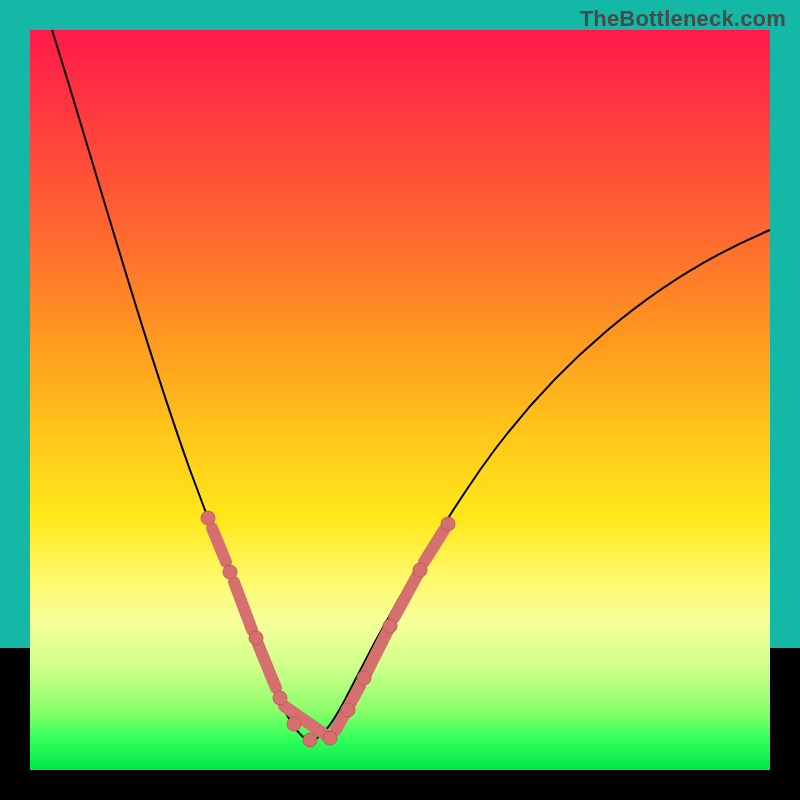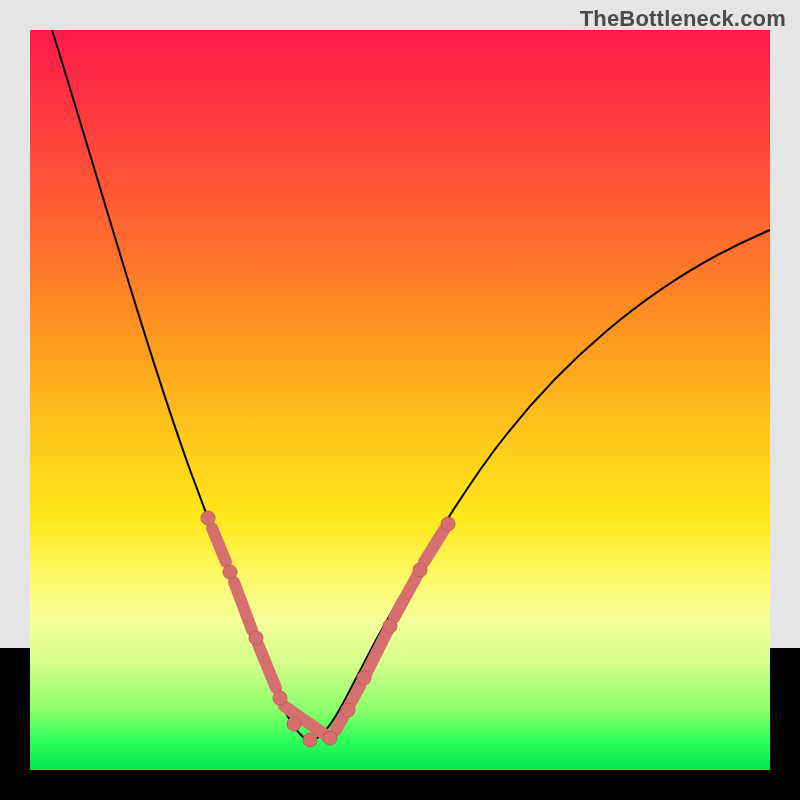--- a/index.html
+++ b/index.html
@@ -8,21 +8,21 @@
     width: 800px;
     height: 800px;
     overflow: hidden;
     background: #000;
     font-family: Arial, Helvetica, sans-serif;
   }
   .stage {
     position: relative;
     width: 800px;
     height: 648px;
-    background: #e5e5e5;
+    background: #14b8a6;
   }
   .plot-area {
     position: absolute;
     left: 30px;
     top: 30px;
     width: 740px;
     height: 740px;
     background: linear-gradient(to bottom,
       #ff1a4b 0%,
       #ff3b3f 12%,

